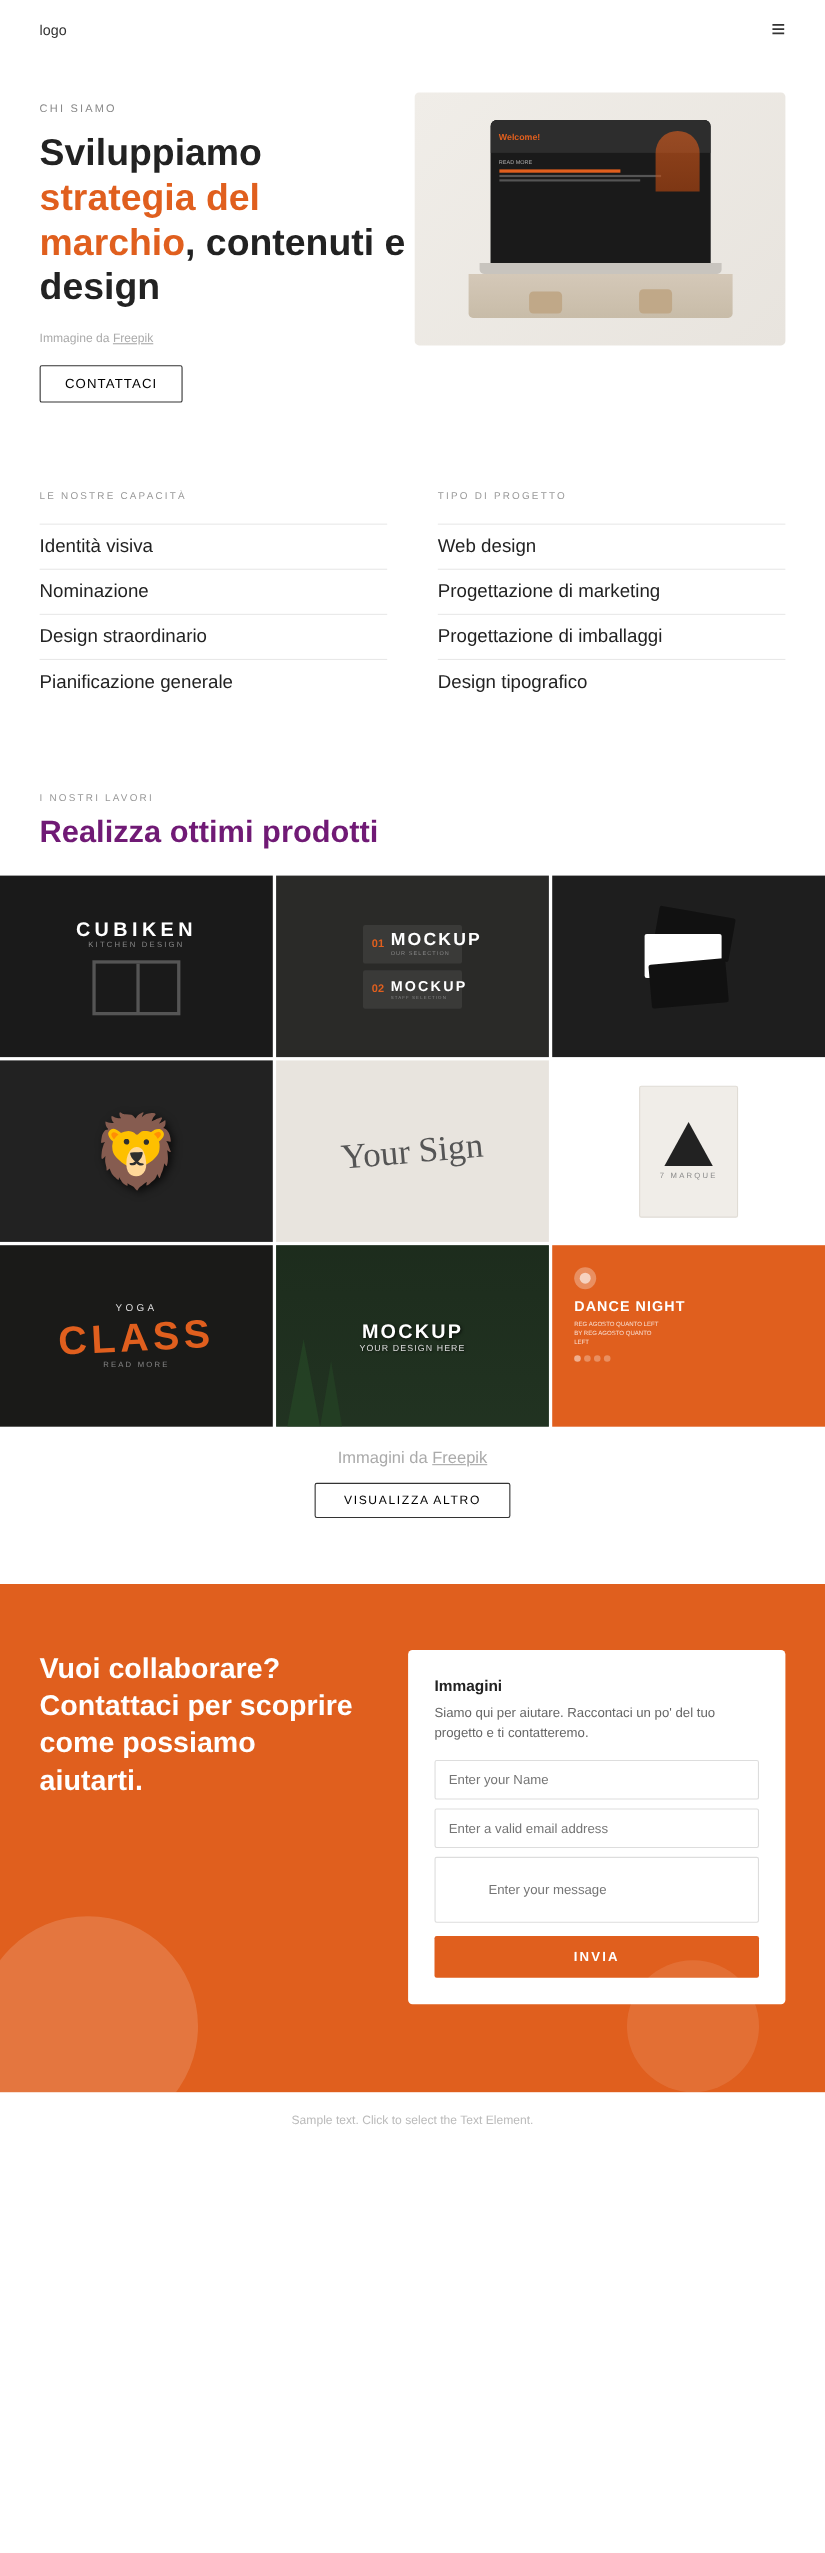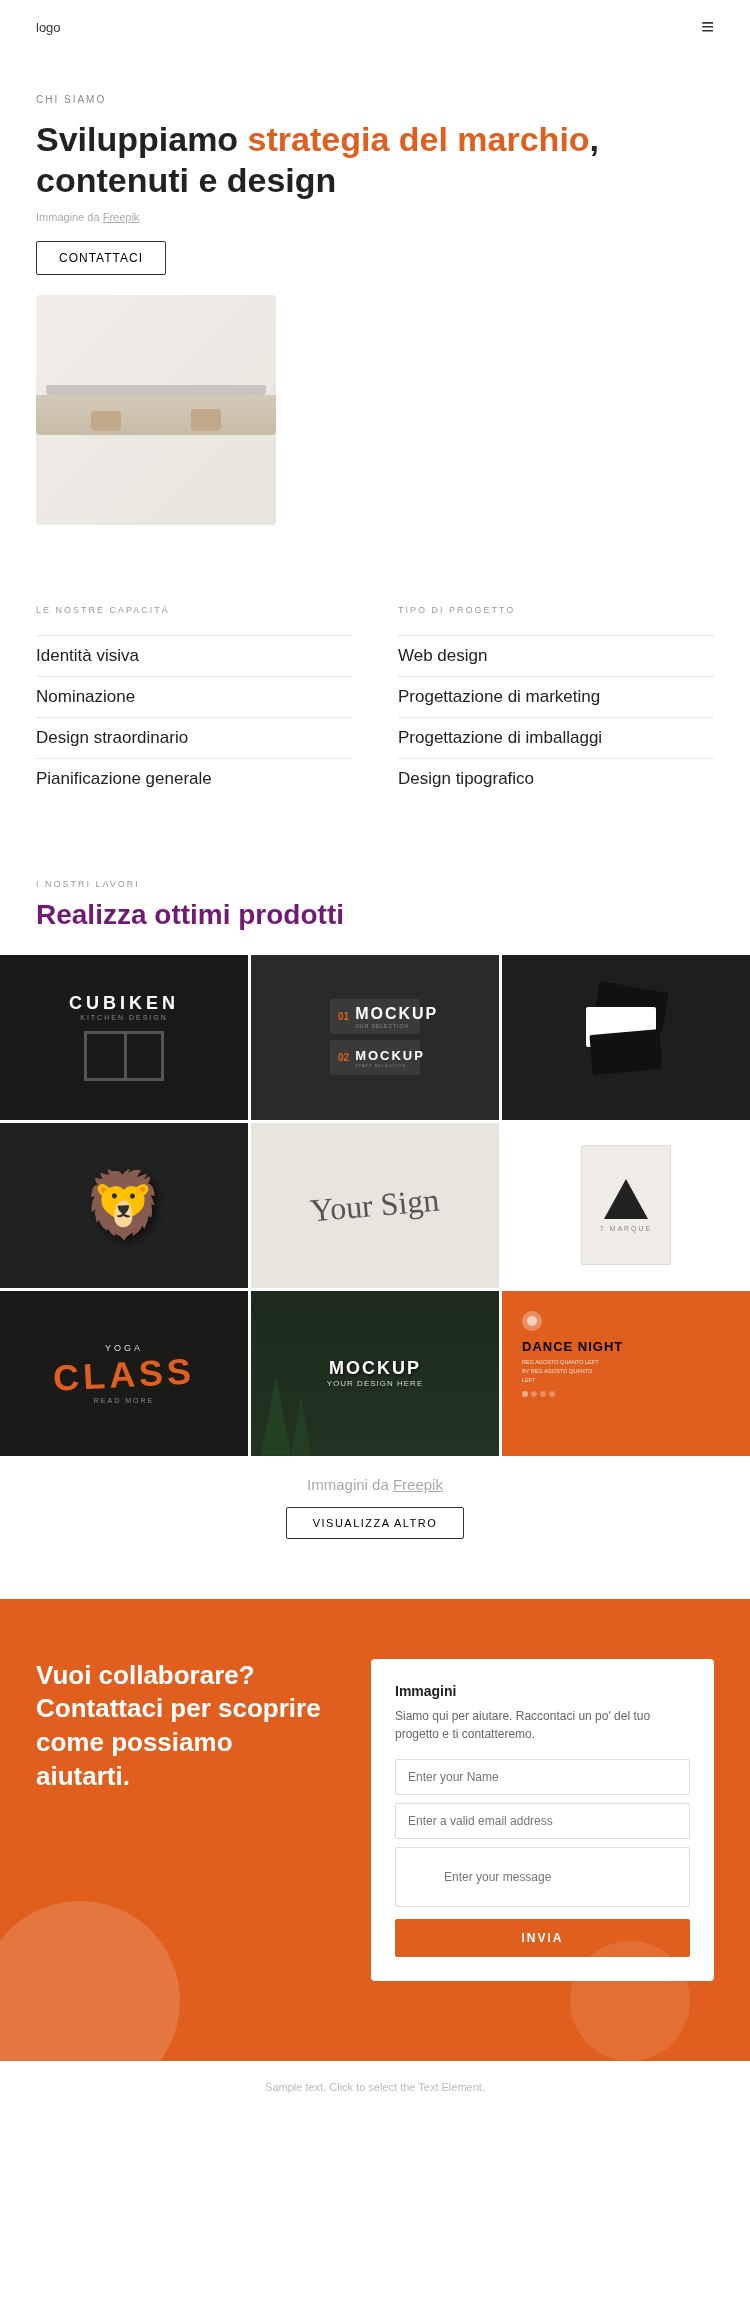--- a/index.html
+++ b/index.html
@@ -4,24 +4,24 @@
   <style>
     * { margin: 0; padding: 0; box-sizing: border-box; }
     body { font-family: 'Helvetica Neue', Arial, sans-serif; width: 750px; background: #fff; overflow-x: hidden; }
 
     
     .header { display: flex; justify-content: space-between; align-items: center; padding: 14px 36px; }
     .header-logo { font-size: 13px; color: #333; font-weight: 500; }
     .header-menu { font-size: 22px; color: #333; cursor: pointer; }
 
     
-    .hero { display: flex; align-items: flex-start; padding: 30px 36px 40px; gap: 20px; position: relative; flex-direction: column; }
+    .hero { display: flex; align-items: flex-start; padding: 30px 36px 40px; gap: 4px; position: relative; }
     .hero-left { flex: 1; padding-top: 10px; }
     .hero-label { font-size: 10px; letter-spacing: 2px; color: #888; text-transform: uppercase; margin-bottom: 14px; }
-    .hero-title { font-size: 34px; font-weight: 700; line-height: 1.2; color: #222; margin-bottom: 10px; }
+    .hero-title { font-size: 34px; font-weight: 700; line-height: 1.2; color: #222; margin-bottom: 20px; }
     .hero-title .accent { color: #e05f1e; }
     .hero-image-credit { font-size: 11px; color: #aaa; margin-bottom: 18px; }
     .hero-image-credit a { color: #aaa; text-decoration: underline; }
     .hero-btn { border: 1.5px solid #333; background: transparent; padding: 9px 22px; font-size: 12px; letter-spacing: 1px; text-transform: uppercase; cursor: pointer; border-radius: 2px; }
     .hero-right { flex: 1; max-width: 340px; }
     .laptop-img { width: 100%; height: 230px; background: linear-gradient(135deg, #f0ede8 0%, #e8e4de 100%); border-radius: 4px; position: relative; display: flex; align-items: center; justify-content: center; }
     .laptop-screen { width: 200px; height: 130px; background: #2a2a2a; border-radius: 6px 6px 0 0; position: relative; overflow: hidden; }
     .laptop-screen-inner { width: 100%; height: 100%; background: #1a1a1a; position: relative; }
     .laptop-screen-bar { height: 30px; background: #2d2d2d; display: flex; align-items: center; padding: 0 8px; }
     .laptop-screen-bar span { font-size: 8px; color: #e05f1e; font-weight: 700; }
@@ -105,20 +105,35 @@
       <span>Sviluppiamo </span><span class="accent">strategia del marchio</span><span>, contenuti e design</span>
     </h1>
     <p class="hero-image-credit">
       <span>Immagine da </span><a>Freepik</a>
     </p>
     <button class="hero-btn">CONTATTACI</button>
   </div>
   <div class="hero-right">
     <div class="laptop-img">
       <div style="display:flex; flex-direction:column; align-items:center;">
+        <div class="laptop-screen">
+          <div class="laptop-screen-inner">
+            <div class="laptop-screen-bar">
+              <span>Welcome!</span>
+            </div>
+            <div style="padding:6px 8px;">
+              <div style="font-size:5px; color:#aaa; margin-bottom:3px;">READ MORE</div>
+              <div style="width:60%; height:3px; background:#e05f1e; margin-bottom:2px;"></div>
+              <div style="width:80%; height:2px; background:#555; margin-bottom:2px;"></div>
+              <div style="width:70%; height:2px; background:#555;"></div>
+            </div>
+
+            <div style="position:absolute; right:10px; top:10px; width:40px; height:55px; background:linear-gradient(#e05f1e, #c04a10); border-radius:20px 20px 0 0; opacity:0.6;"></div>
+          </div>
+        </div>
         <div class="laptop-base"></div>
 
         <div style="width:240px; height:40px; background:linear-gradient(#d4c8b8, #c8bca8); border-radius:0 0 4px 4px; display:flex; justify-content:space-around; align-items:flex-end; padding:4px 20px;">
           <div style="width:30px; height:20px; background:#c0a888; border-radius:4px;"></div>
           <div style="width:30px; height:22px; background:#c0a888; border-radius:4px;"></div>
         </div>
       </div>
     </div>
   </div>
 </section>
@@ -210,21 +225,21 @@
       </div>
 
       <div style="position:absolute; bottom:0; left:10px; width:30px; height:80px; background:rgba(40,80,40,0.5); clip-path:polygon(50% 0%, 0% 100%, 100% 100%);"></div>
       <div style="position:absolute; bottom:0; left:40px; width:20px; height:60px; background:rgba(40,80,40,0.4); clip-path:polygon(50% 0%, 0% 100%, 100% 100%);"></div>
     </div>
     <div class="portfolio-item orange1">
       <div style="padding:8px;">
         <div style="width:20px; height:20px; border-radius:50%; background:rgba(255,255,255,0.3); margin-bottom:8px; display:flex; align-items:center; justify-content:center;">
           <div style="width:10px; height:10px; border-radius:50%; background:rgba(255,255,255,0.6);"></div>
         </div>
-        <div style="font-size:13px; font-weight:900; color:#000000; letter-spacing:1px; line-height:1.2;">DANCE NIGHT</div>
+        <div style="font-size:13px; font-weight:900; color:#ffffff; letter-spacing:1px; line-height:1.2;">DANCE NIGHT</div>
         <div style="font-size:5.5px; color:rgba(255,255,255,0.8); margin-top:4px; line-height:1.6; max-width:80px;">REG AGOSTO QUANTO LEFT BY REG AGOSTO QUANTO LEFT</div>
         <div style="display:flex; gap:3px; margin-top:6px;">
           <div style="width:6px; height:6px; border-radius:50%; background:rgba(255,255,255,0.5);"></div>
           <div style="width:6px; height:6px; border-radius:50%; background:rgba(255,255,255,0.3);"></div>
           <div style="width:6px; height:6px; border-radius:50%; background:rgba(255,255,255,0.3);"></div>
           <div style="width:6px; height:6px; border-radius:50%; background:rgba(255,255,255,0.3);"></div>
         </div>
       </div>
     </div>
   </div>

